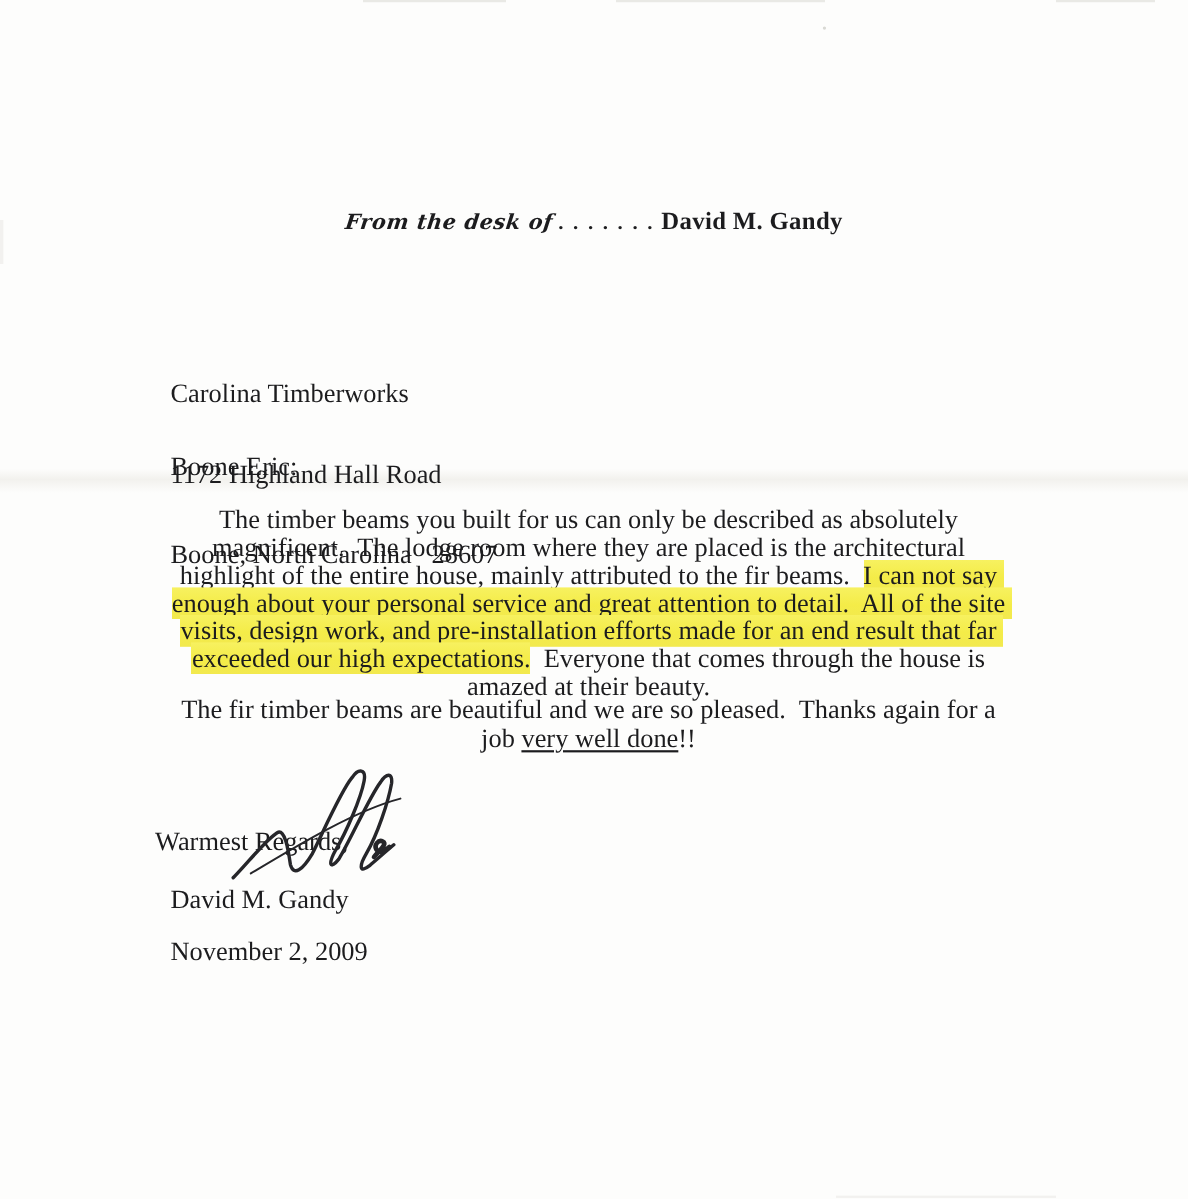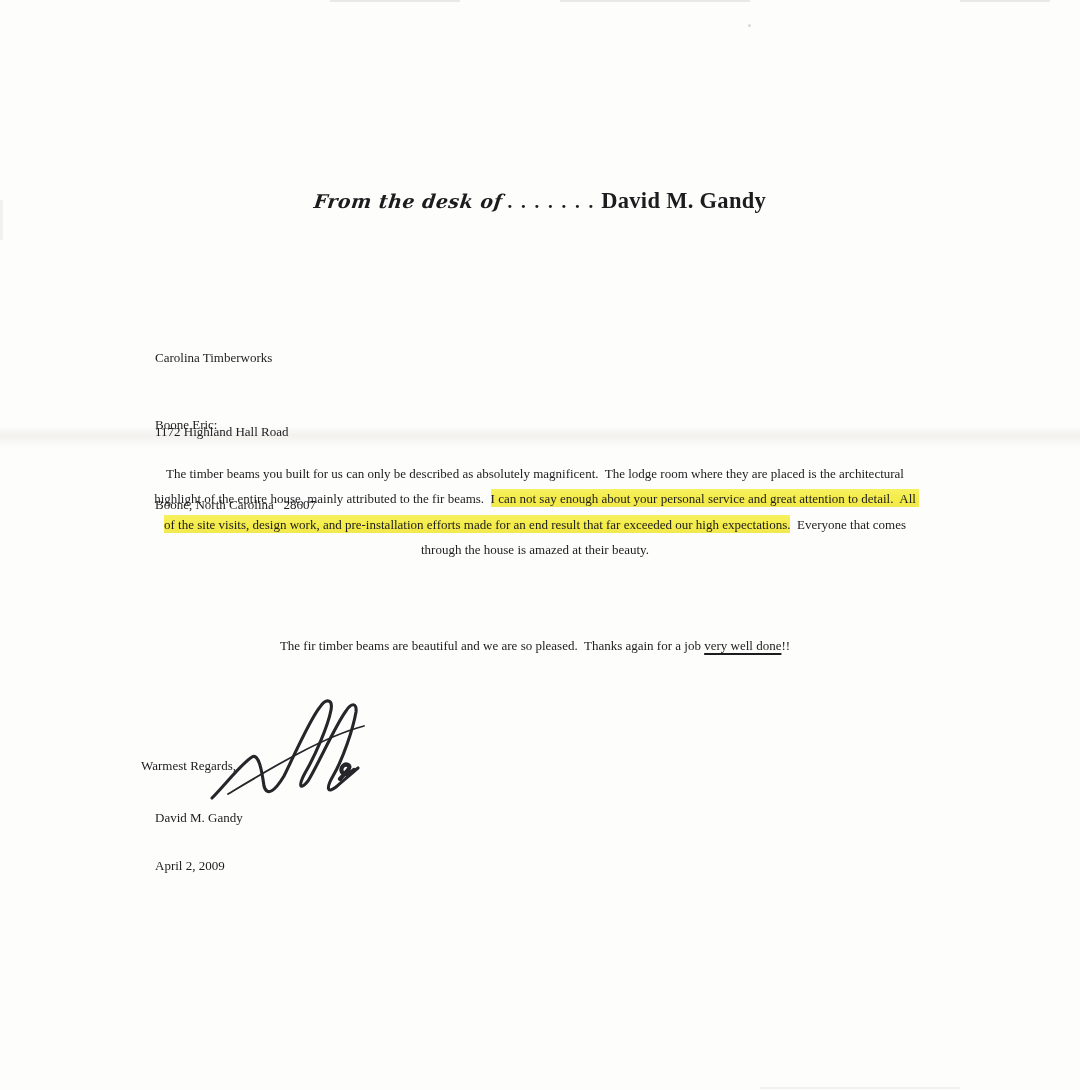--- a/index.html
+++ b/index.html
@@ -65,21 +65,21 @@
   }
   .lh-name {
     font-weight: 700;
     font-size: 22.5px;
     letter-spacing: 0.3px;
   }
 
   
   .txt {
     position: absolute;
-    font-size: 13px;
+    font-size: 24px;
     line-height: 24.5px;
     white-space: pre-wrap;
   }
   .address      { top: 297px; left: 155px; }
   .salutation   { top: 413px; left: 155px; }
   .para         { left: 153px; width: 764px; line-height: 25.3px; text-align: center; }
   .para1        { top: 461px; }
   .para2        { top: 633px; line-height: 26px; }
   .closing      { top: 708px; left: 141px; margin-top: 46px; }
   .sig-name     { top: 806px; left: 155px; }
@@ -156,15 +156,15 @@
              C 351,703 357,702 356,712
              C 353,729 343,759 333,776
              C 326,788 327,794 336,787
              C 343,781 352,773 358,768"></path>
     <path class="thin" d="M 228,794 C 268,770 322,737 364,726"></path>
     <path d="M 340,779 C 347,771 352,767 348,765 C 344,763 340,768 342,772 C 344,776 350,774 354,770" style="stroke-width:4.2"></path>
   </svg>
 
   <div class="txt sig-name">David M. Gandy</div>
 
-  <div class="txt date-line">April 2, 2009</div>
+  <div class="txt date-line">November 2, 2009</div>
 
 </div>
 
 </body></html>

